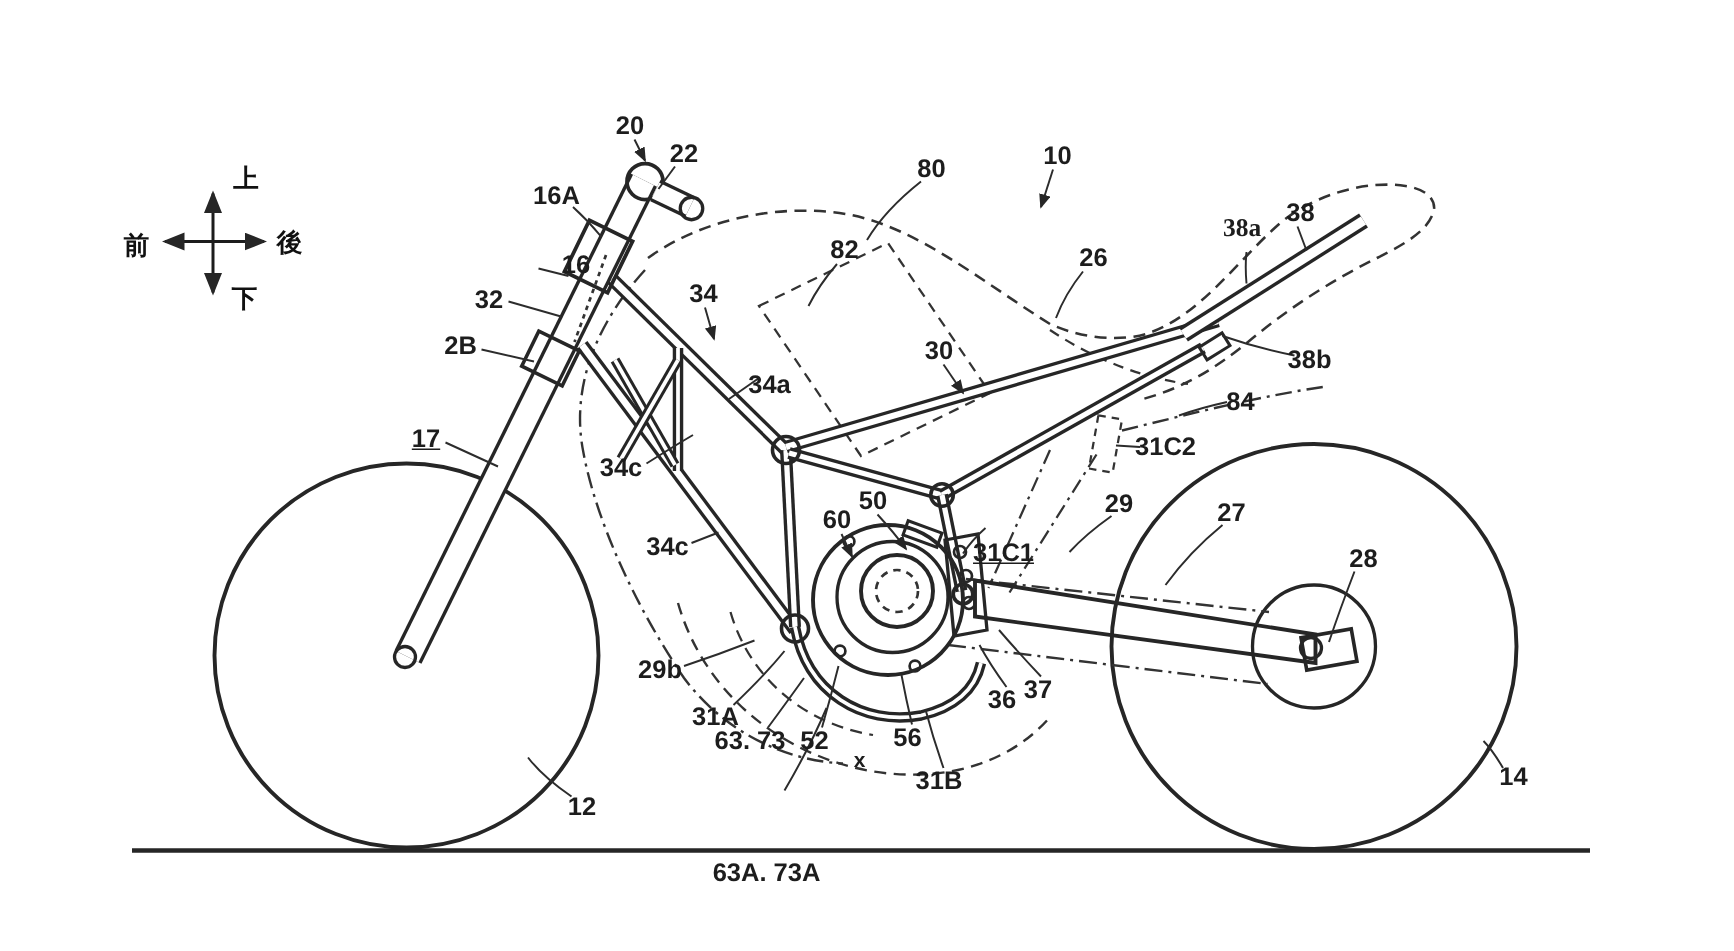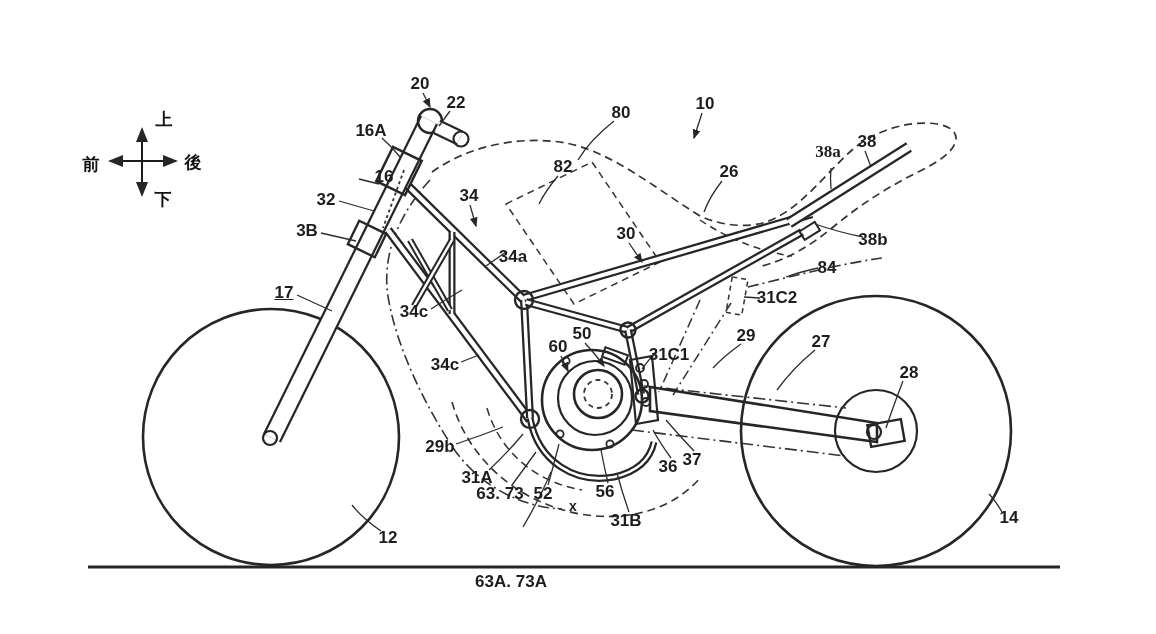--- a/index.html
+++ b/index.html
@@ -210,21 +210,21 @@
       <path class="leader" d="M 1002,512 Q 995,500 989,494"></path>
     </g>
   </svg>
 
   <div class="label-layer">
       <span class="part-label" style="left: 420px; top: 84px;">20</span>
       <span class="part-label" style="left: 456px; top: 103px;">22</span>
       <span class="part-label" style="left: 371px; top: 131px;">16A</span>
       <span class="part-label" style="left: 348px; top: 177px; margin-left: 36px;">16</span>
       <span class="part-label" style="left: 326px; top: 200px;">32</span>
-      <span class="part-label" style="left: 307px; top: 231px;">3B</span>
+      <span class="part-label" style="left: 307px; top: 231px;">2B</span>
       <span class="part-label" style="left: 284px; top: 293px; text-decoration: underline;">17</span>
       <span class="part-label" style="left: 388px; top: 538px;">12</span>
       <span class="part-label" style="left: 469px; top: 196px;">34</span>
       <span class="part-label" style="left: 513px; top: 257px;">34a</span>
       <span class="part-label" style="left: 414px; top: 312px;">34c</span>
       <span class="part-label" style="left: 445px; top: 365px;">34c</span>
       <span class="part-label" style="left: 440px; top: 447px;">29b</span>
       <span class="part-label" style="left: 477px; top: 478px;">31A</span>
       <span class="part-label" style="left: 500px; top: 494px;">63. 73</span>
       <span class="part-label" style="left: 511px; top: 536px; margin-top: 46px;">63A. 73A</span>
@@ -240,21 +240,21 @@
       <span class="part-label" style="left: 563px; top: 167px;">82</span>
       <span class="part-label" style="left: 705px; top: 104px;">10</span>
       <span class="part-label" style="left: 729px; top: 172px;">26</span>
       <span class="part-label" style="left: 626px; top: 234px;">30</span>
       <span class="part-label" style="left: 828px; top: 152px; font-family: Liberation Serif, serif;">38a</span>
       <span class="part-label" style="left: 867px; top: 142px;">38</span>
       <span class="part-label" style="left: 873px; top: 240px;">38b</span>
       <span class="part-label" style="left: 827px; top: 268px;">84</span>
       <span class="part-label" style="left: 777px; top: 298px;">31C2</span>
       <span class="part-label" style="left: 746px; top: 336px;">29</span>
-      <span class="part-label" style="left: 669px; top: 355px;">31C1</span>
+      <span class="part-label" style="left: 669px; top: 369px; text-decoration: underline;">31C1</span>
       <span class="part-label" style="left: 821px; top: 342px;">27</span>
       <span class="part-label" style="left: 909px; top: 373px;">28</span>
       <span class="part-label" style="left: 1009px; top: 518px;">14</span>
       <span class="kanji-label" style="left: 164px; top: 119px;">上</span>
       <span class="kanji-label" style="left: 163px; top: 199px;">下</span>
       <span class="kanji-label" style="left: 91px; top: 164px;">前</span>
       <span class="kanji-label" style="left: 193px; top: 162px;">後</span>
     </div>
 
 </div>

